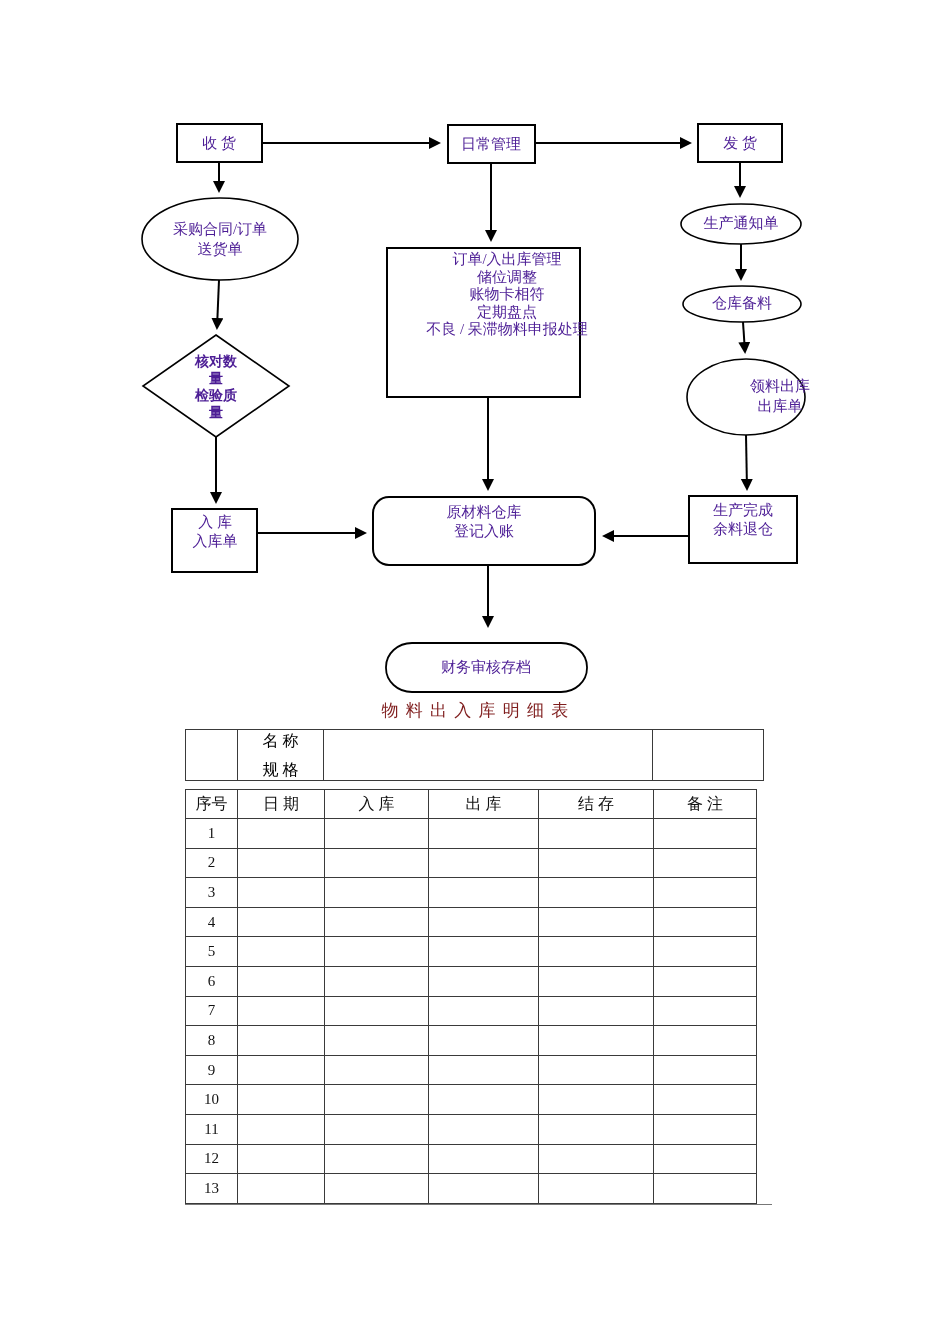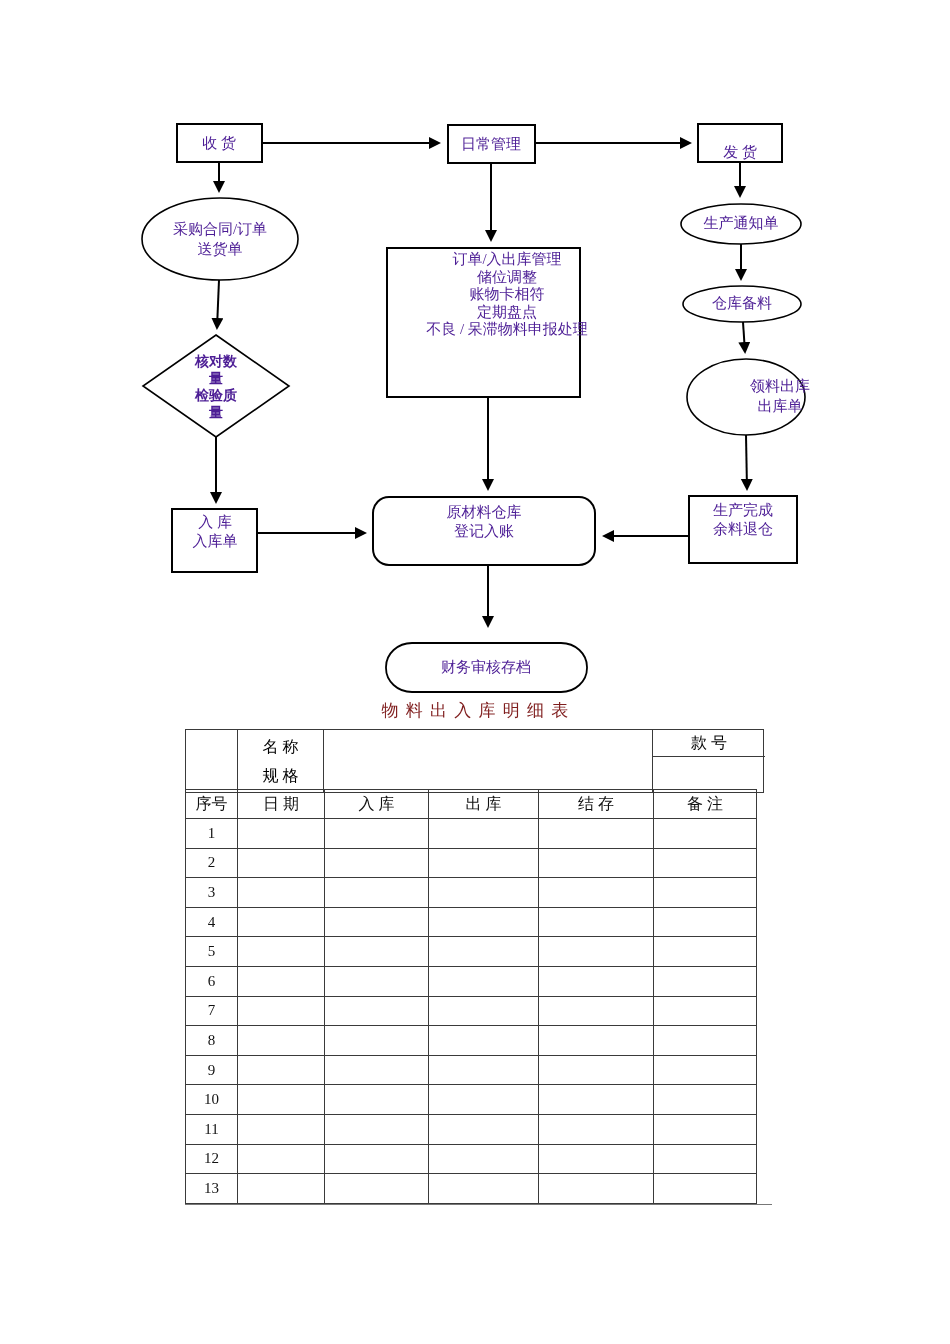--- a/index.html
+++ b/index.html
@@ -15,21 +15,21 @@
   .lbl.center{transform:translate(-50%,-50%);}
   .lbl.topalign{transform:translateX(-50%);}
   .lbl.small{font-size:14px;line-height:17px;font-weight:bold;}
   .lbl.big-list{font-size:15px;line-height:17.5px;}
   #table-title{
     position:absolute;left:185px;top:699px;width:581px;text-align:center;
     font-size:17px;letter-spacing:1.5px;color:#7f1d1d;
   }
   
   #table-top{
-    position:absolute;left:185px;top:729px;width:579px;height:64px;
+    position:absolute;left:185px;top:729px;width:579px;height:52px;
     border:1px solid #3a3a3a;box-sizing:border-box;padding-left:18px;
   }
   .tt-cell{position:absolute;top:0;height:100%;box-sizing:border-box;border-right:1px solid #3a3a3a;}
   #tt-seq{left:0;width:52px;}
   #tt-namespec{left:52px;width:86px;display:flex;align-items:center;justify-content:center;
     font-size:16px;line-height:29px;white-space:pre-line;text-align:center;}
   #tt-blank{left:138px;width:329px;}
   #tt-style{left:467px;width:112px;border-right:none;}
   #tt-style-label{height:26px;line-height:26px;text-align:center;font-size:16px;border-bottom:1px solid #3a3a3a;}
   
@@ -86,21 +86,21 @@
       <polygon points="216,335 289,386 216,437 143,386" stroke-width="1.6"></polygon>
       <rect x="172" y="509" width="85" height="63" stroke-width="2"></rect>
       <rect x="373" y="497" width="222" height="68" rx="16" ry="16" stroke-width="2"></rect>
       <rect x="689" y="496" width="108" height="67" stroke-width="2"></rect>
       <rect x="386" y="643" width="201" height="49" rx="26" ry="24" stroke-width="1.8"></rect>
     </g>
   </svg>
 
   <div class="lbl center" style="left:219px;top:143px;">收  货</div>
   <div class="lbl center" style="left:491px;top:144px;">日常管理</div>
-  <div class="lbl center" style="left:740px;top:143px;margin-top:9px;">发  货</div>
+  <div class="lbl center" style="left:740px;top:143px;">发  货</div>
   <div class="lbl center" style="left:220px;top:239px;line-height:20px;">采购合同/订单
 送货单</div>
   <div class="lbl topalign big-list" style="left:483px;top:251px;width:193px;padding-left:48px;">订单/入出库管理
 储位调整
 账物卡相符
 定期盘点
 不良 / 呆滞物料申报处理</div>
   <div class="lbl center" style="left:741px;top:223px;">生产通知单</div>
   <div class="lbl center" style="left:742px;top:303px;">仓库备料</div>
   <div class="lbl center" style="left:780px;top:396px;line-height:20px;">领料出库
@@ -117,24 +117,20 @@
 余料退仓</div>
   <div class="lbl center" style="left:486px;top:667px;">财务审核存档</div>
 
   <div id="table-title">物 料 出 入 库 明 细 表</div>
 
   <div id="table-top">
     <div class="tt-cell" id="tt-seq"></div>
     <div class="tt-cell" id="tt-namespec">名 称
 规 格</div>
     <div class="tt-cell" id="tt-blank"></div>
-    <div class="tt-cell" id="tt-style">
-      <div id="tt-style-label">款 号</div>
-      <div></div>
-    </div>
   </div>
 
   <table id="detail-table">
     <colgroup>
       <col style="width:52px">
         <col style="width:87px">
         <col style="width:104px">
       <col style="width:110px">
         <col style="width:115px">
         <col style="width:103px">

